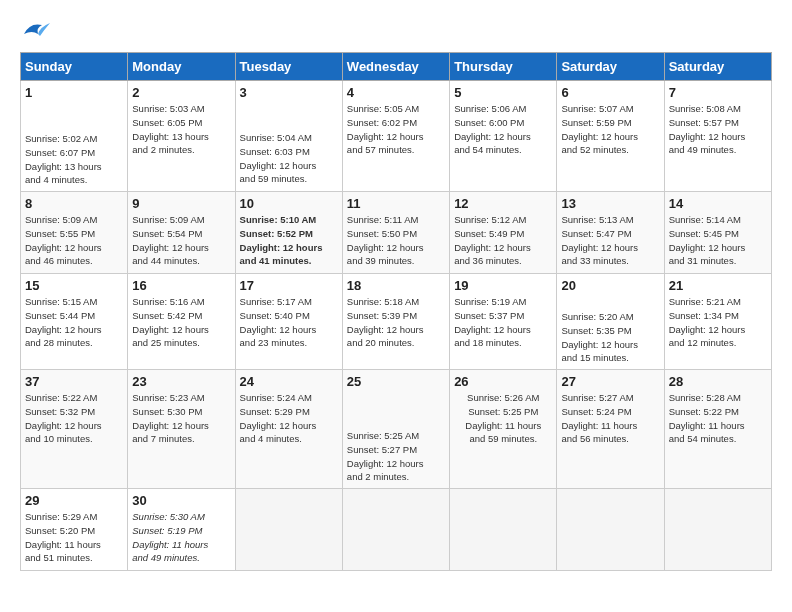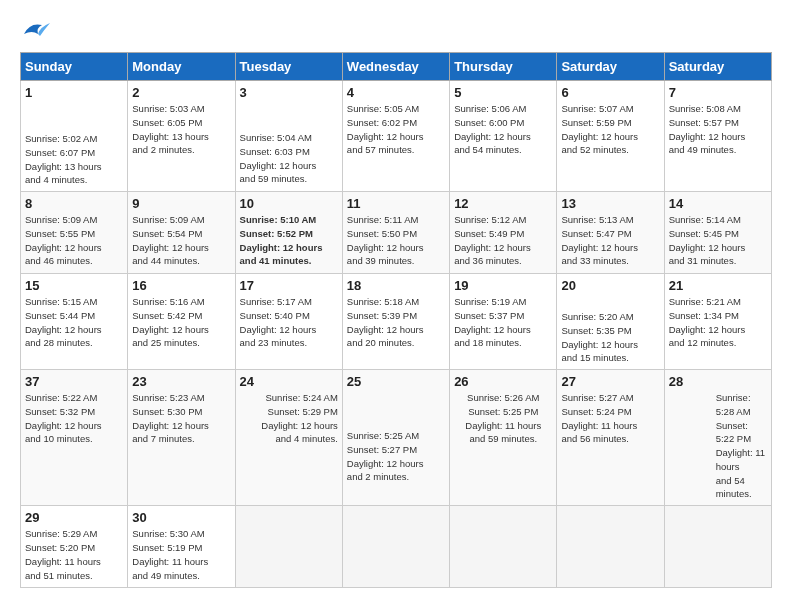--- a/index.html
+++ b/index.html
@@ -294,21 +294,21 @@
           </td>
           <td>
             <span class="day-num">23</span>
             <div class="day-info" style="white-space: pre-line;">Sunrise: 5:23 AM
 Sunset: 5:30 PM
 Daylight: 12 hours
 and 7 minutes.</div>
           </td>
           <td>
             <span class="day-num">24</span>
-            <div class="day-info" style="white-space: pre-line; text-align: right;">Sunrise: 5:24 AM
+            <div class="day-info" style="white-space: pre-line;">Sunrise: 5:24 AM
 Sunset: 5:29 PM
 Daylight: 12 hours
 and 4 minutes.</div>
           </td>
           <td>
             <span class="day-num">25</span>
             <div class="day-info" style="white-space: pre-line; margin-top: 40px;">Sunrise: 5:25 AM
 Sunset: 5:27 PM
 Daylight: 12 hours
 and 2 minutes.</div>
@@ -322,37 +322,37 @@
           </td>
           <td>
             <span class="day-num">27</span>
             <div class="day-info" style="white-space: pre-line;">Sunrise: 5:27 AM
 Sunset: 5:24 PM
 Daylight: 11 hours
 and 56 minutes.</div>
           </td>
           <td>
             <span class="day-num">28</span>
-            <div class="day-info" style="white-space: pre-line; margin-left: 47px;">Sunrise: 5:28 AM
+            <div class="day-info" style="white-space: pre-line;">Sunrise: 5:28 AM
 Sunset: 5:22 PM
 Daylight: 11 hours
 and 54 minutes.</div>
           </td>
         </tr>
         <tr class="week-row">
           <td>
             <span class="day-num">29</span>
             <div class="day-info" style="white-space: pre-line;">Sunrise: 5:29 AM
 Sunset: 5:20 PM
 Daylight: 11 hours
 and 51 minutes.</div>
           </td>
           <td>
             <span class="day-num">30</span>
-            <div class="day-info" style="white-space: pre-line;">Sunrise: 5:30 AM
+            <div class="day-info" style="white-space: pre-line; font-style: italic;">Sunrise: 5:30 AM
 Sunset: 5:19 PM
 Daylight: 11 hours
 and 49 minutes.</div>
           </td>
           <td class="empty"></td>
           <td class="empty"></td>
           <td class="empty"></td>
           <td class="empty"></td>
           <td class="empty"></td>
         </tr>

